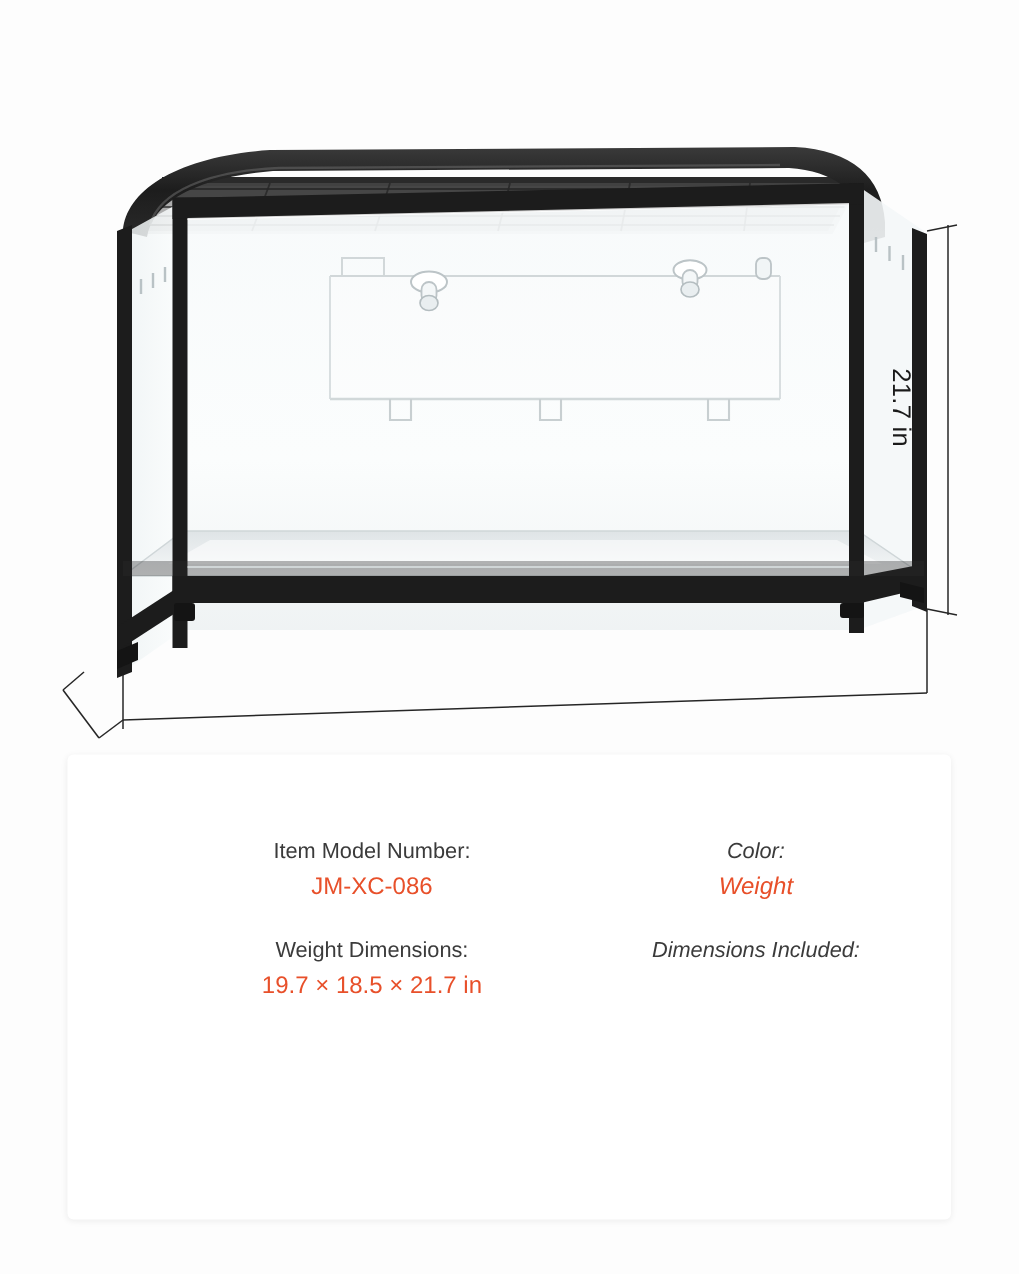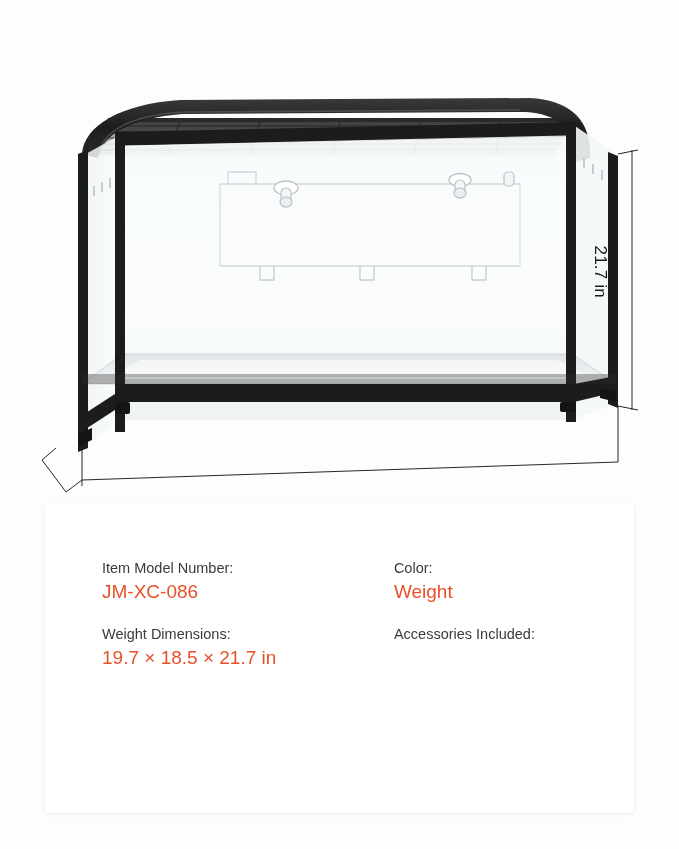--- a/index.html
+++ b/index.html
@@ -80,32 +80,33 @@
     box-shadow: 0 1px 5px rgba(0,0,0,0.07);
   }
   .spec-cols {
     position: absolute;
     left: 57px;
     top: 55px;
     right: 20px;
     display: flex;
   }
   .spec-col-left { width: 305px; }
-  .spec-col-right { width: 230px; }
+  .spec-col-right { width: 230px; font-style: italic; }
 
   .spec-item {
     margin-bottom: 22px;
+    text-align: center;
   }
   .spec-label {
     font-size: 14.5px;
     color: #3b3b3b;
     line-height: 20px;
   }
   .spec-value {
-    font-size: 19px;
+    font-size: 16px;
     color: #e8502a;
     line-height: 21px;
     margin-top: 3px;
   }
 </style>
 </head>
 <body>
 
 <div class="page">
 
@@ -279,20 +280,20 @@
           <div class="spec-value">19.7 × 18.5 × 21.7 in</div>
         </div>
       </div>
 
       <div class="spec-col-right">
         <div class="spec-item">
           <div class="spec-label">Color:</div>
           <div class="spec-value">Weight</div>
         </div>
         <div class="spec-item">
-          <div class="spec-label">Accessories Included:</div>
+          <div class="spec-label">Dimensions Included:</div>
         </div>
       </div>
 
     </div>
   </div>
 
 </div>
 
 </body></html>

